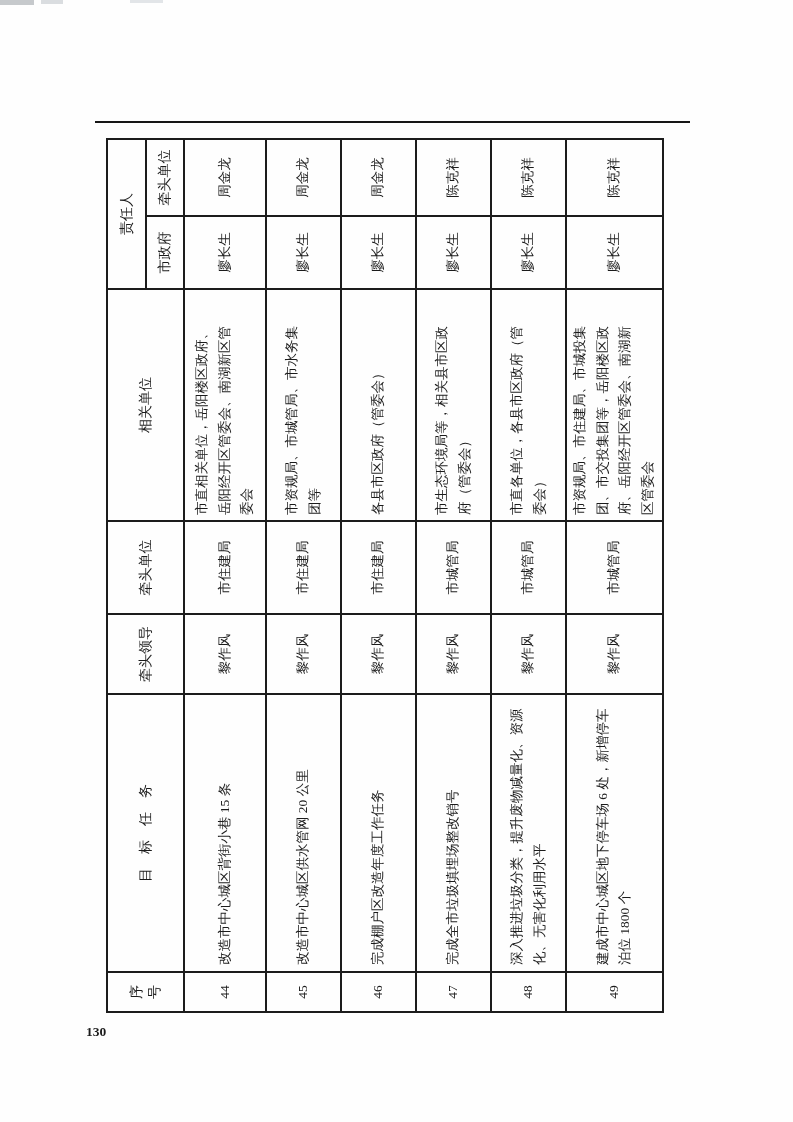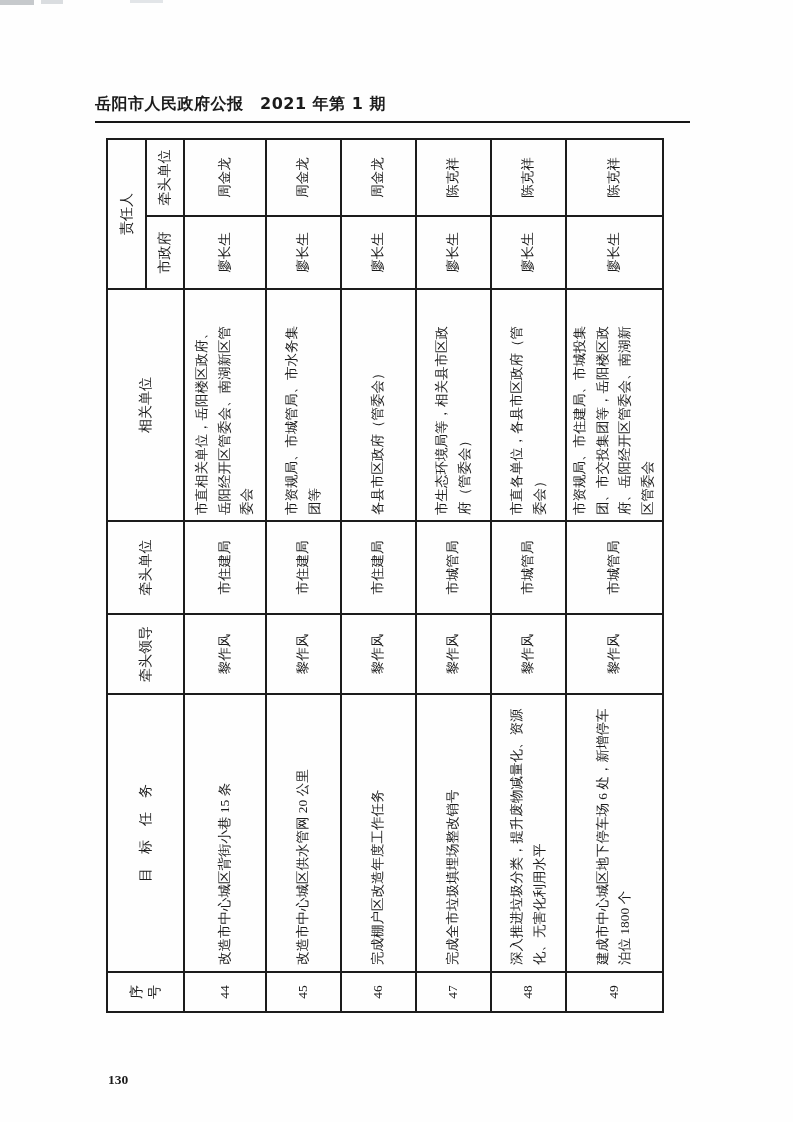--- a/index.html
+++ b/index.html
@@ -46,36 +46,34 @@
   thead tr.h1 { height:39px; }
   thead tr.h2 { height:38px; }
   tbody tr:nth-child(1) { height:82px; }
   tbody tr:nth-child(2) { height:75px; }
   tbody tr:nth-child(3) { height:75px; }
   tbody tr:nth-child(4) { height:75px; }
   tbody tr:nth-child(5) { height:75px; }
   tbody tr:nth-child(6) { height:77px; }
 
   .page-number {
-    position:absolute; left:108px; top:1024px;
+    position:absolute; left:86px; top:1024px;
     font-weight:bold; font-size:13.5px;
     font-family:"Liberation Serif","DejaVu Serif",serif;
-    margin-top:48px;
   }
 </style>
 </head>
 <body>
 
 <div class="page">
 
   <div class="scan-artifact a1"></div>
   <div class="scan-artifact a2"></div>
   <div class="scan-artifact a3"></div>
 
-  <div class="doc-header-title">岳阳市人民政府公报　2021 年第 1 期</div>
   <div class="doc-header-rule"></div>
 
   <div class="table-rotate-wrap">
     <table class="gov-table">
       <colgroup>
         <col style="width:40px">
           <col style="width:278px">
           <col style="width:80px">
         <col style="width:93px">
           <col style="width:232px">

